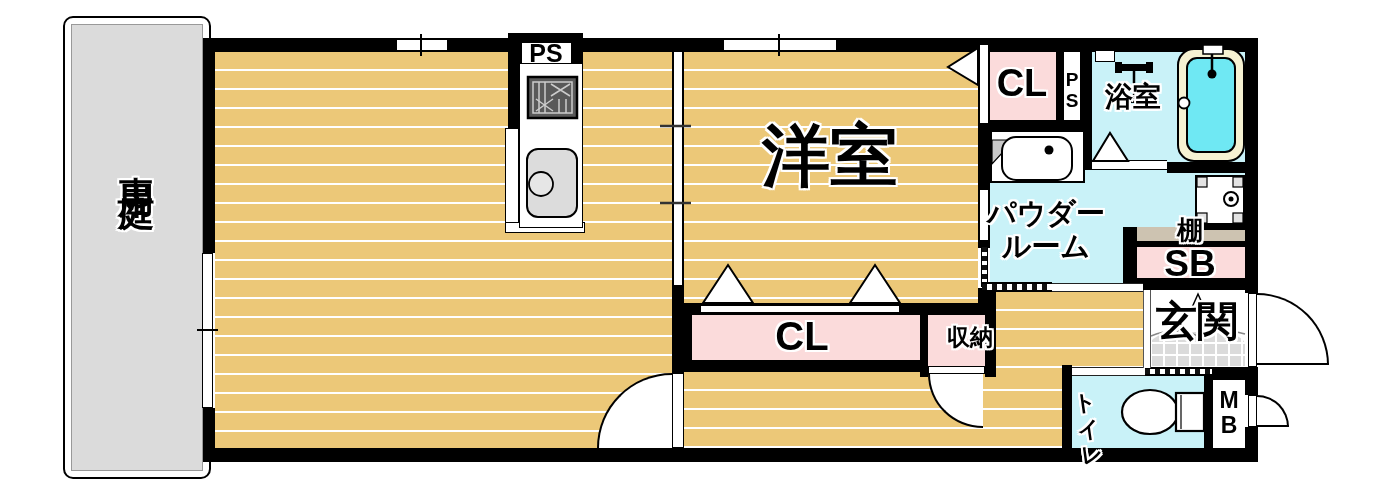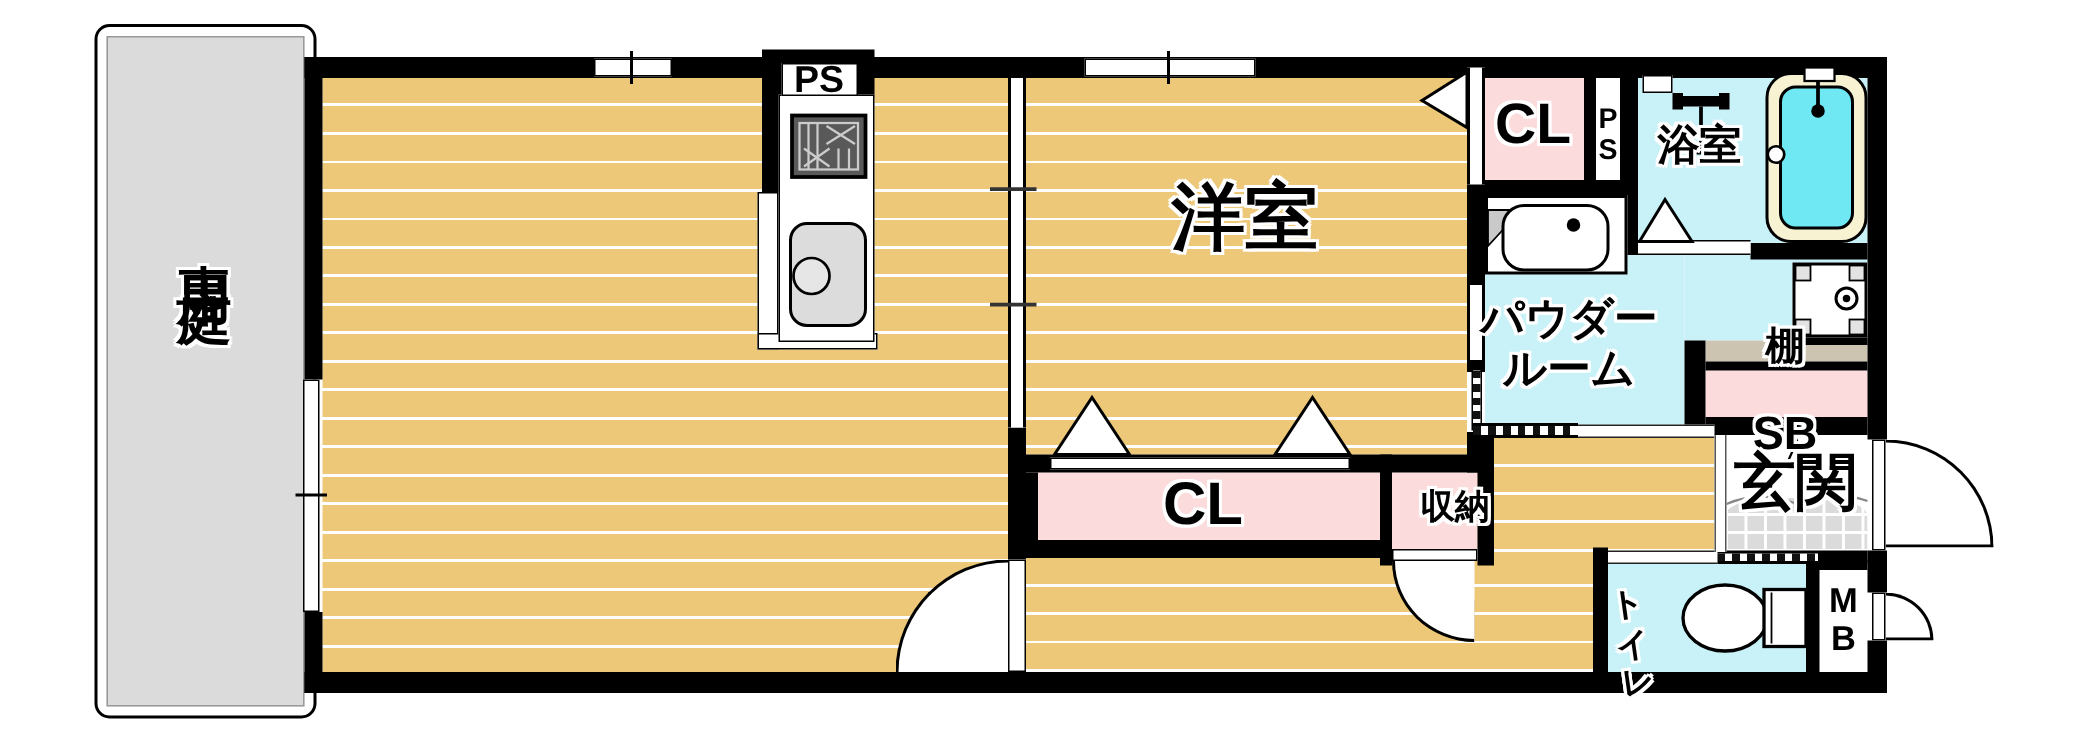--- a/index.html
+++ b/index.html
@@ -202,35 +202,35 @@
     <g>
       <ellipse cx="1150" cy="412" rx="28" ry="22" fill="#fff" stroke="#000" stroke-width="2.2"></ellipse>
       <rect x="1176" y="393" width="28" height="38" fill="#fff" stroke="#000" stroke-width="2.2"></rect>
       <line x1="1181" y1="395" x2="1181" y2="429" stroke="#000" stroke-width="1.2"></line>
     </g>
   </svg>
 
   <div class="lbl vert" style="left:116px;top:146px;font-size:37px;letter-spacing:8px;">専用庭</div>
 
 
-  <div class="lbl" style="left:830px;top:120px;font-size:49px;transform:translateX(-50%);">洋室</div>
+  <div class="lbl" style="left:830px;top:120px;font-size:68px;transform:translateX(-50%);">洋室</div>
 
   <div class="lbl" style="left:546px;top:40px;font-size:25px;transform:translateX(-50%);text-shadow:none;">PS</div>
 
   <div class="lbl" style="left:1022px;top:64px;font-size:38px;transform:translateX(-50%);">CL</div>
 
   <div class="lbl stack" style="left:1063px;top:70px;width:18px;font-size:19px;line-height:1.1;text-shadow:none;">PS</div>
 
   <div class="lbl" style="left:1133px;top:82px;font-size:28px;transform:translateX(-50%);">浴室</div>
 
   <div class="lbl" style="left:1046px;top:198px;font-size:29px;transform:translateX(-50%);">パウダー</div>
   <div class="lbl" style="left:1046px;top:231px;font-size:29px;transform:translateX(-50%);">ルーム</div>
 
   <div class="lbl" style="left:1190px;top:217px;font-size:26px;transform:translateX(-50%);">棚</div>
-  <div class="lbl" style="left:1190px;top:245px;font-size:31px;transform:translateX(-50%);margin-top:28px;">SB</div>
+  <div class="lbl" style="left:1190px;top:245px;font-size:37px;transform:translateX(-50%);">SB</div>
 
   <div class="lbl" style="left:1197px;top:300px;font-size:41px;transform:translateX(-50%);">玄関</div>
 
   <div class="lbl" style="left:802px;top:316px;font-size:40px;transform:translateX(-50%);">CL</div>
   <div class="lbl" style="left:956px;top:326px;font-size:23px;transform:translateX(-50%);padding-left:28px;">収納</div>
 
   <div class="lbl vert" style="left:1075px;top:377px;font-size:22px;letter-spacing:2px;transform:rotate(-8deg);">トイレ</div>
 
   <div class="lbl stack" style="left:1217px;top:388px;width:24px;font-size:23px;line-height:1.1;text-shadow:none;">MB</div>
 

